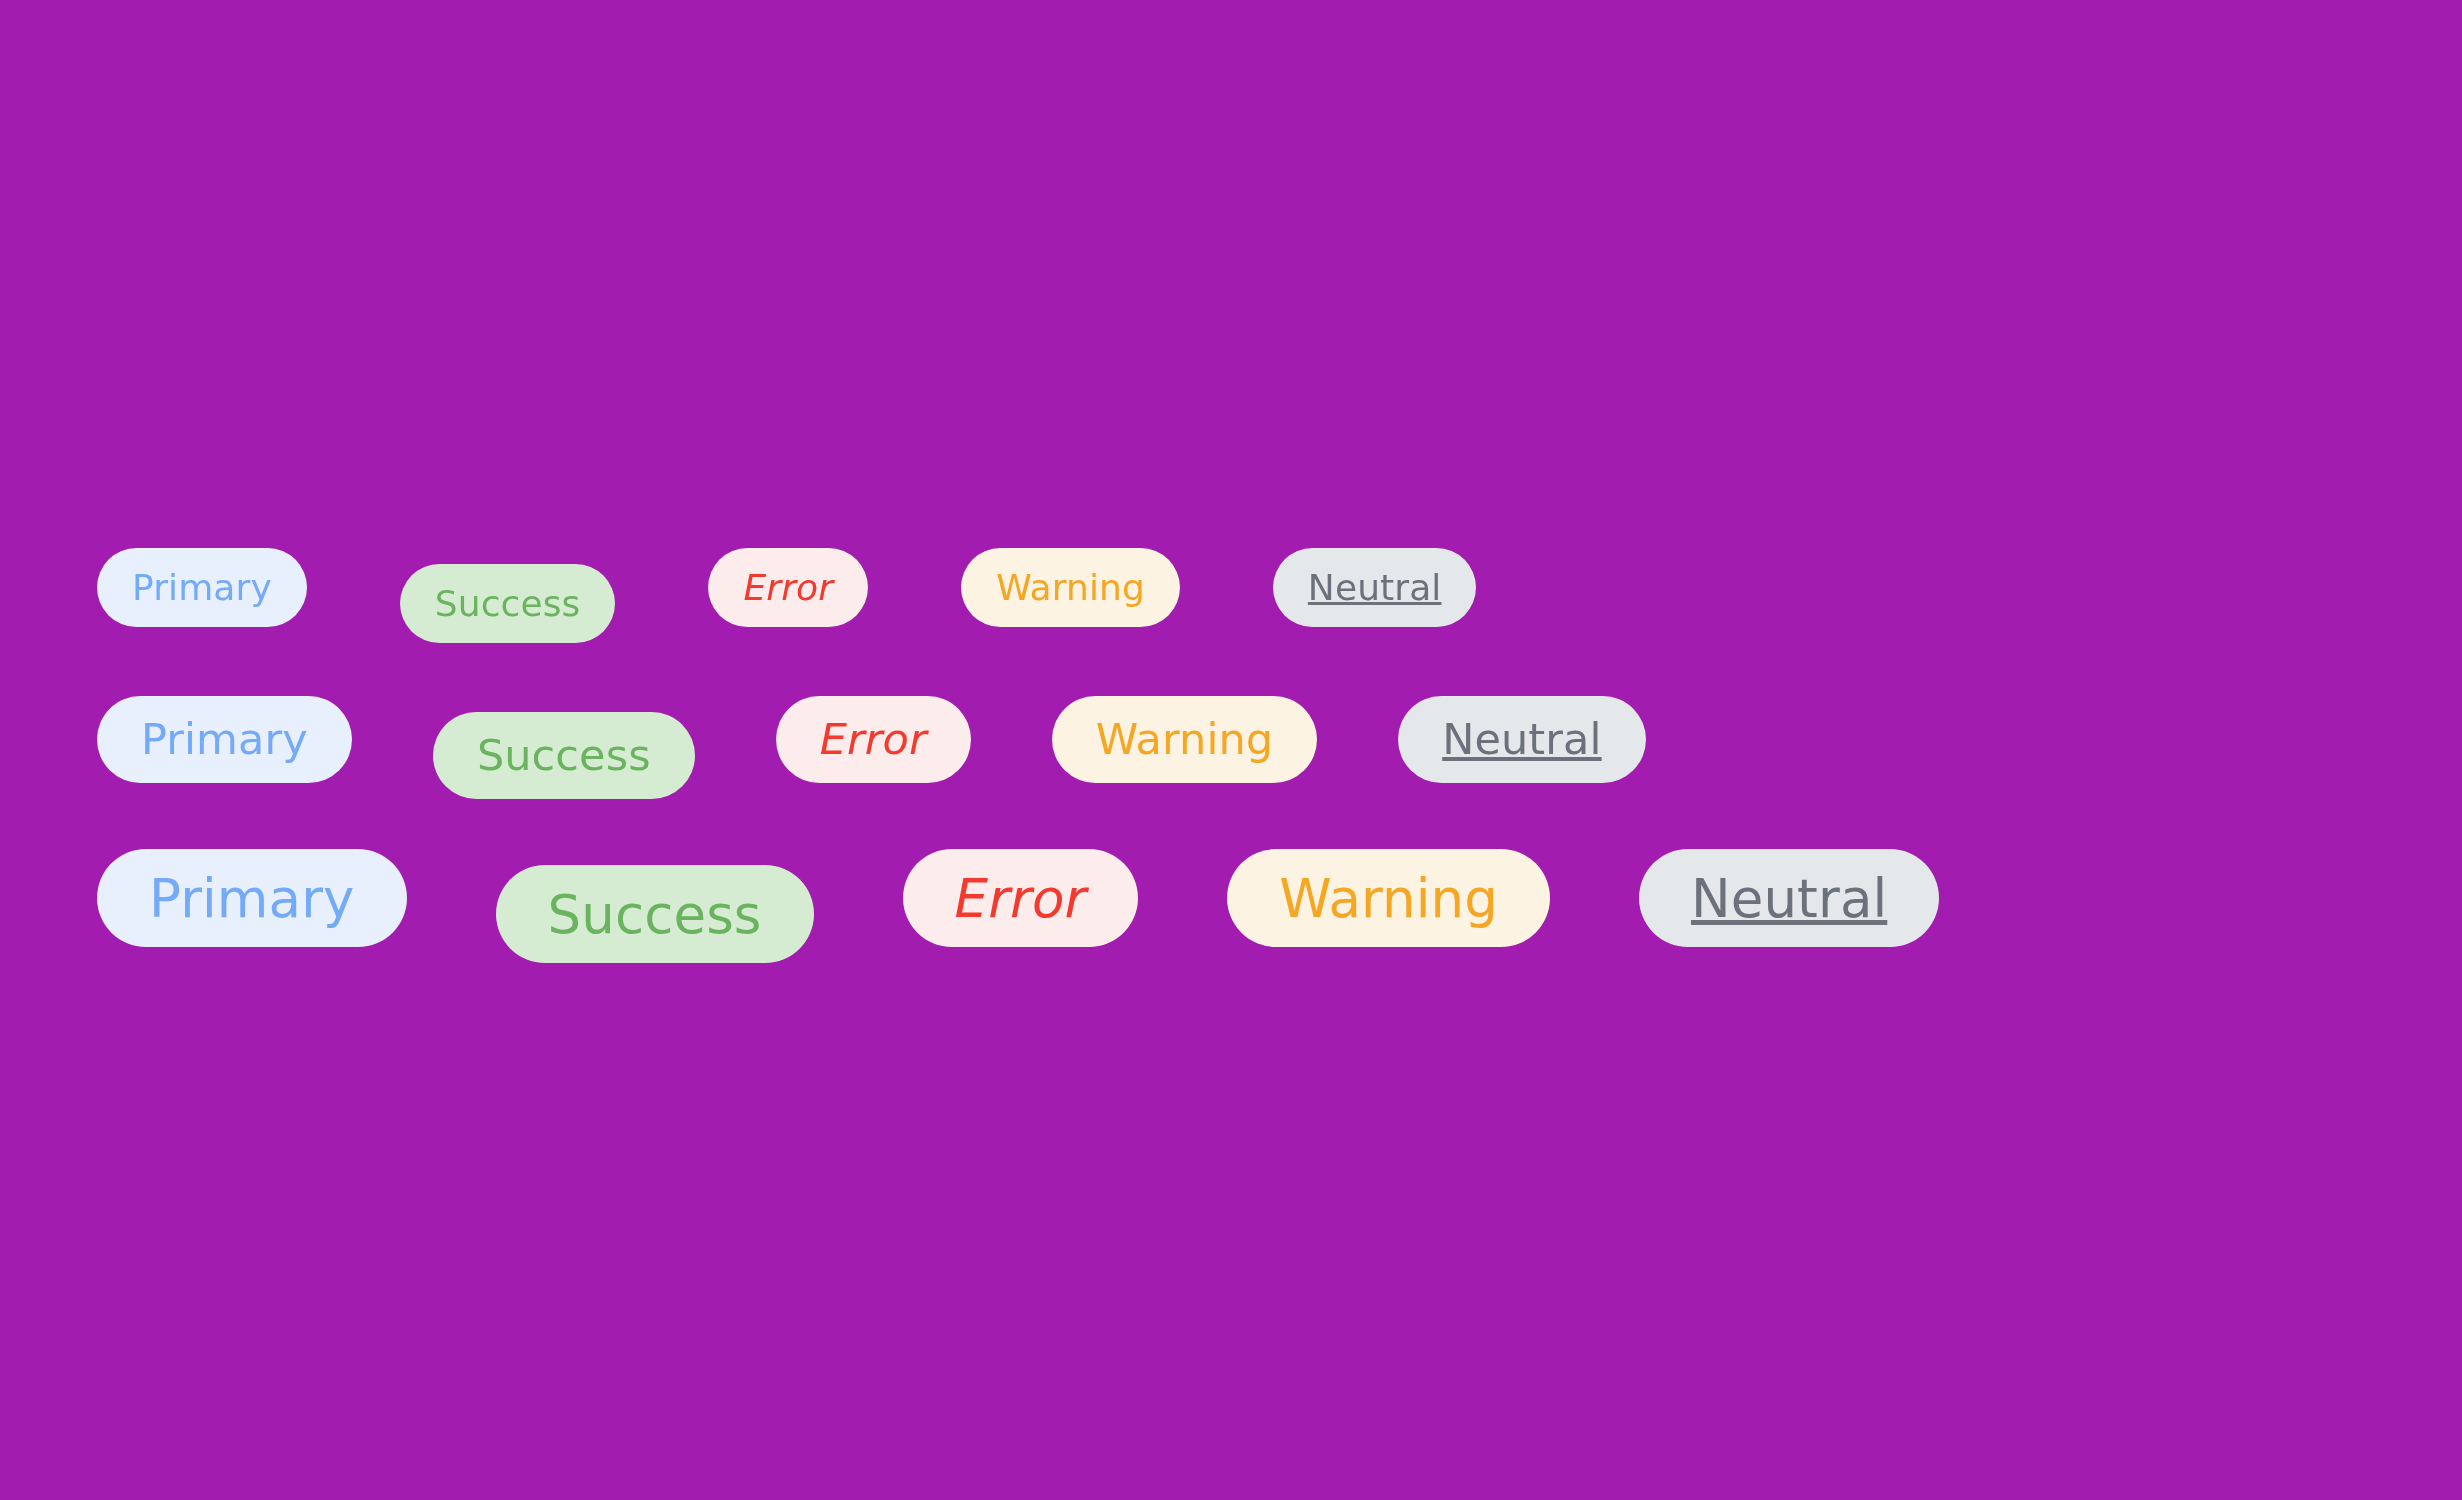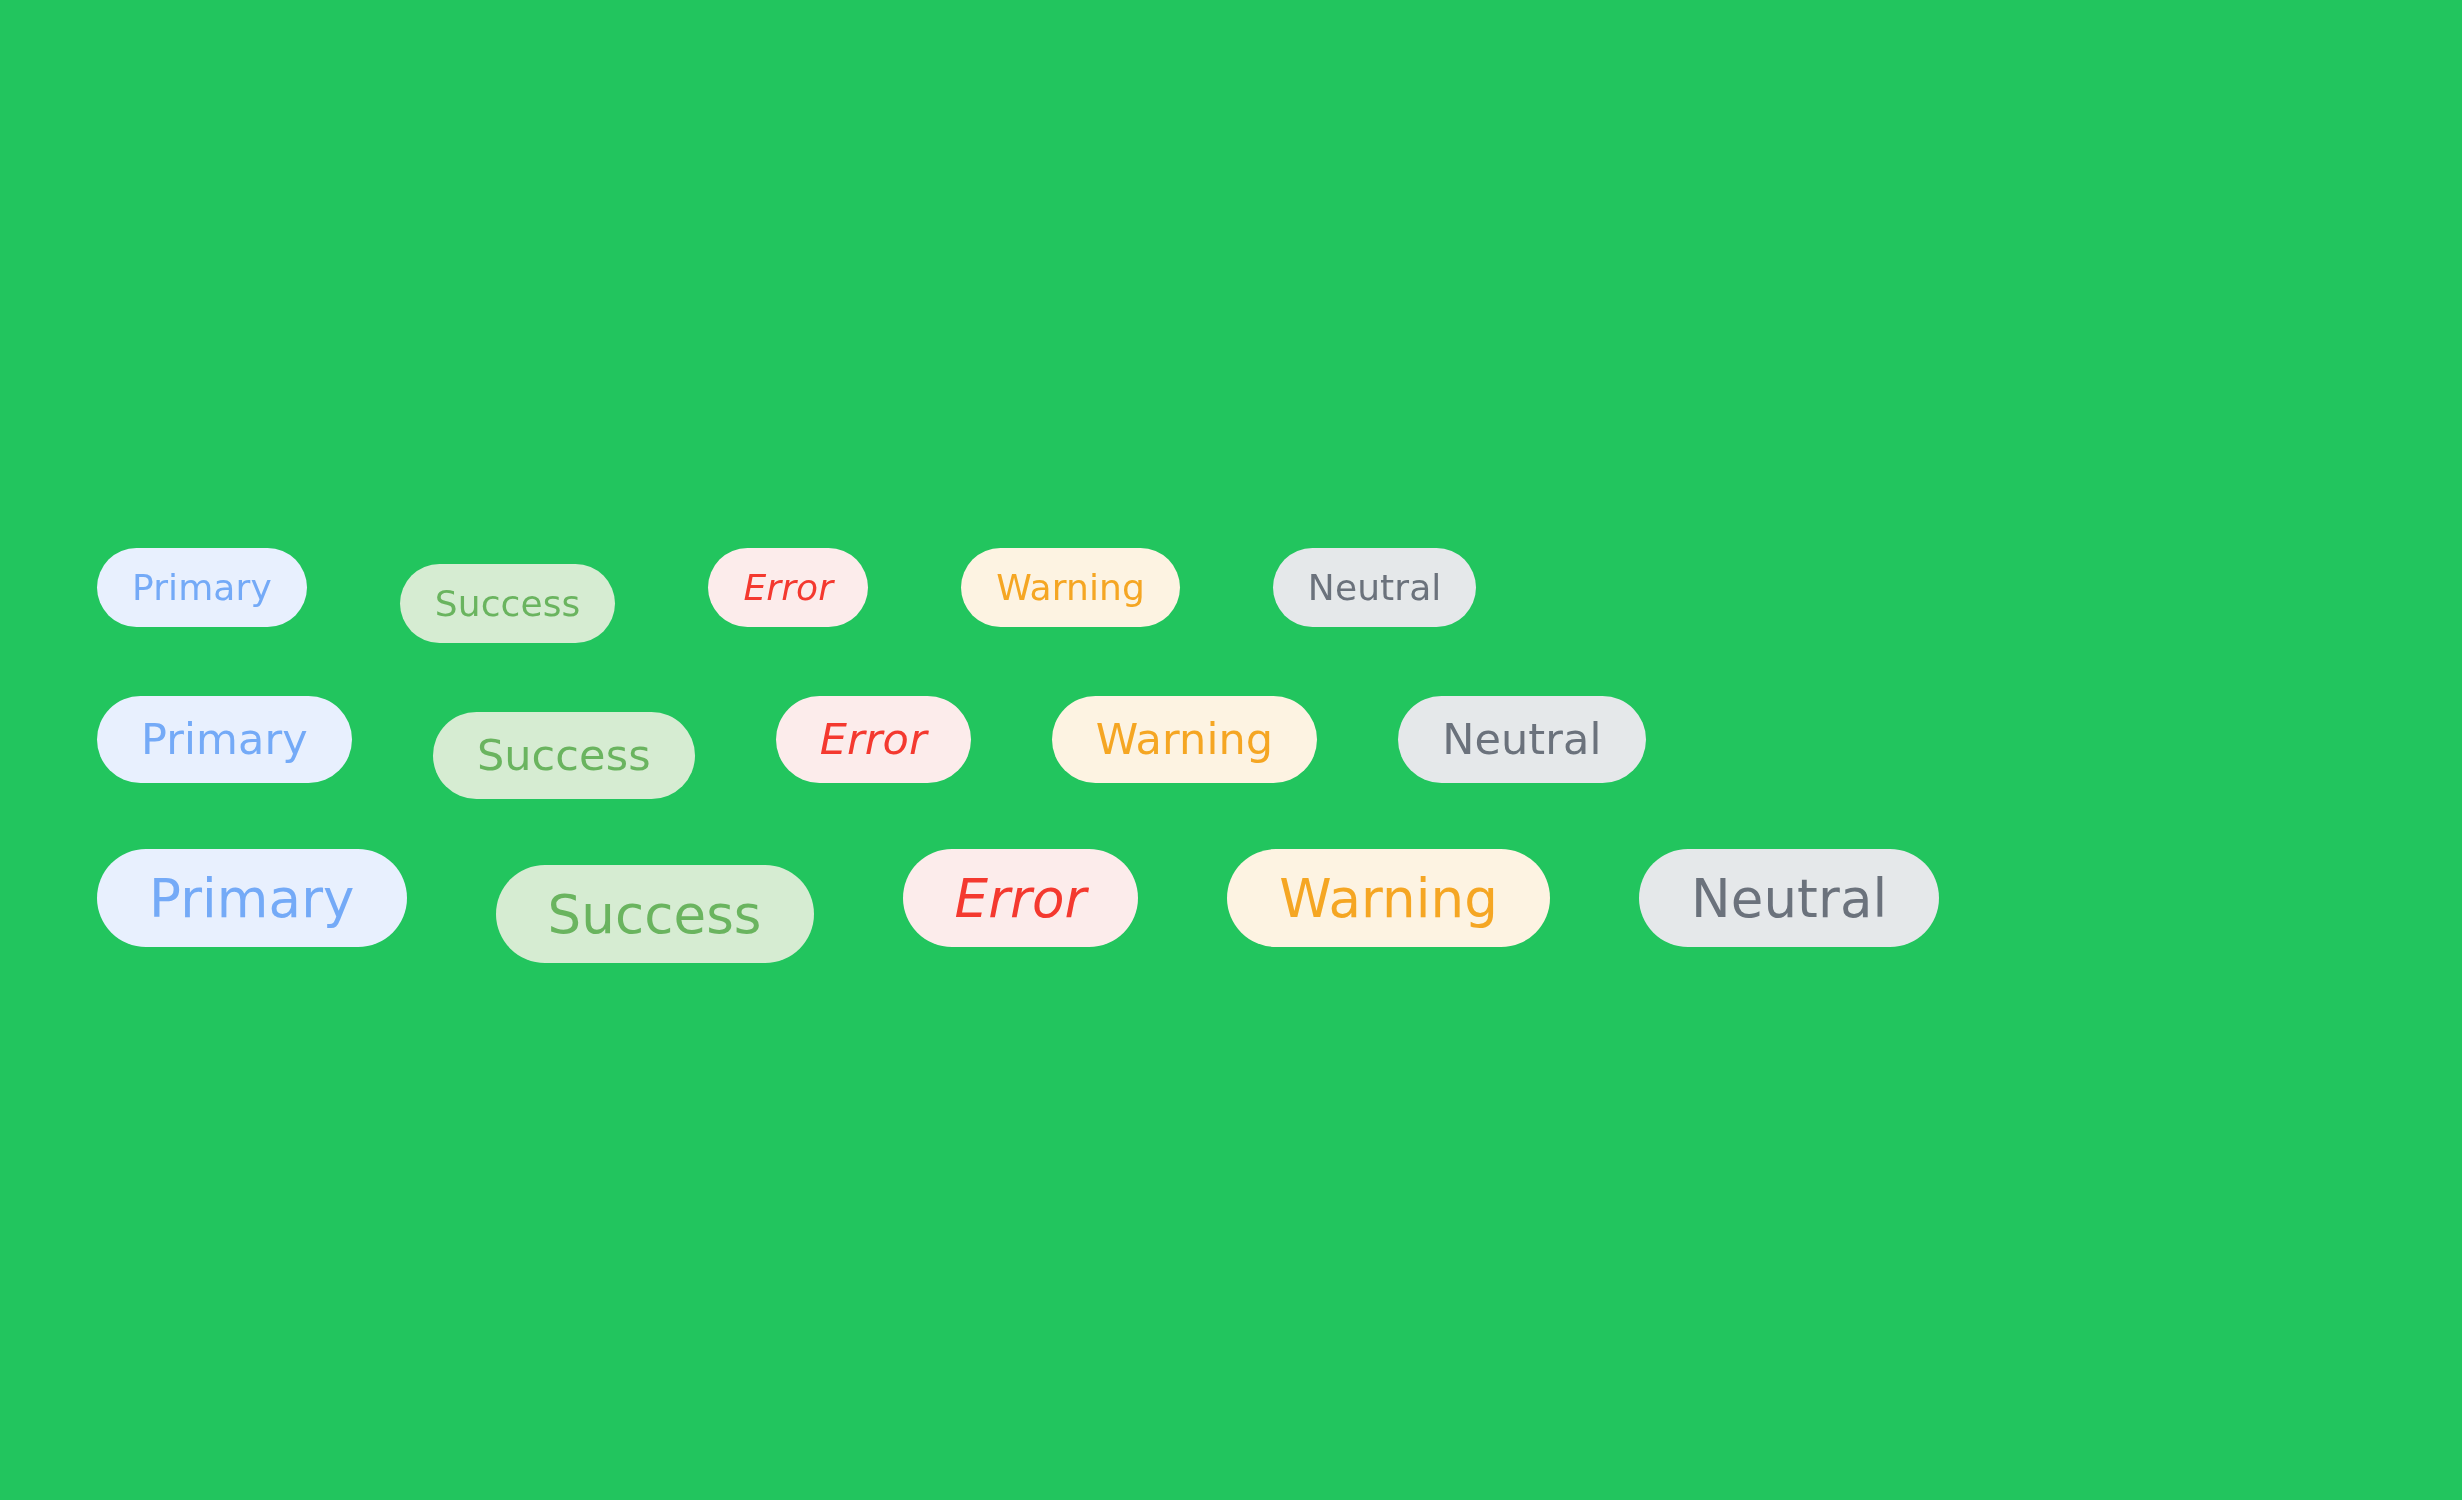--- a/index.html
+++ b/index.html
@@ -61,26 +61,26 @@
     height: 98px;
     padding: 0 52px;
     font-size: 53px;
   }
 
   
   .badge.tone-primary { background: #e8f0fe; color: #74aaf7; }
   .badge.tone-success { background: #d6ecd2; color: #6ab45f; margin-top: 32px; }
   .badge.tone-error   { background: #fceceb; color: #f4392f; font-style: italic; }
   .badge.tone-warning { background: #fdf3e2; color: #f5a623; }
-  .badge.tone-neutral { background: #e5e8ea; color: #6b727c; }
+  .badge.tone-neutral { background: #e5e8ea; color: #6b727c; text-decoration: underline; }
 </style>
 </head>
 <body style="background: rgb(77, 102, 110);">
 
-<div id="badge-canvas" style="background: #22c55e;">
+<div id="badge-canvas" style="background: #a21caf;">
 
   <div class="badge-row row-sm">
     <span class="badge size-sm tone-primary" style="background: rgb(232, 240, 254); color: rgb(116, 170, 247);">Primary</span>
     <span class="badge size-sm tone-success" style="background: rgb(214, 236, 210); color: rgb(106, 180, 95);">Success</span>
     <span class="badge size-sm tone-error" style="background: rgb(252, 236, 235); color: rgb(244, 57, 47);">Error</span>
     <span class="badge size-sm tone-warning" style="background: rgb(253, 243, 226); color: rgb(245, 166, 35);">Warning</span>
     <span class="badge size-sm tone-neutral" style="background: rgb(229, 232, 234); color: rgb(107, 114, 124);">Neutral</span>
   </div>
 
   <div class="badge-row row-md">

